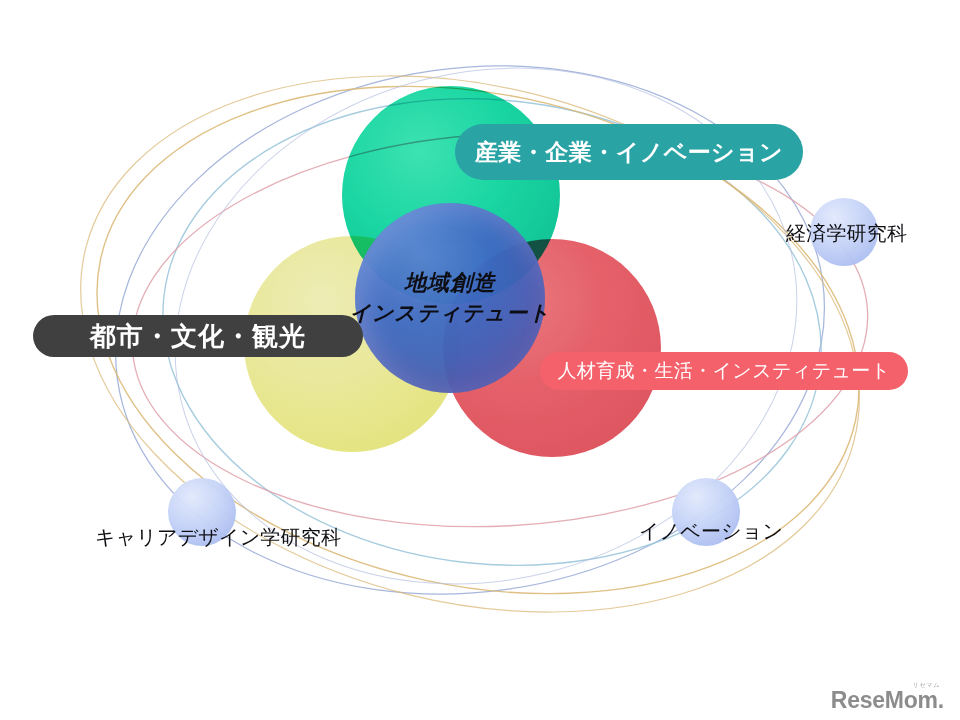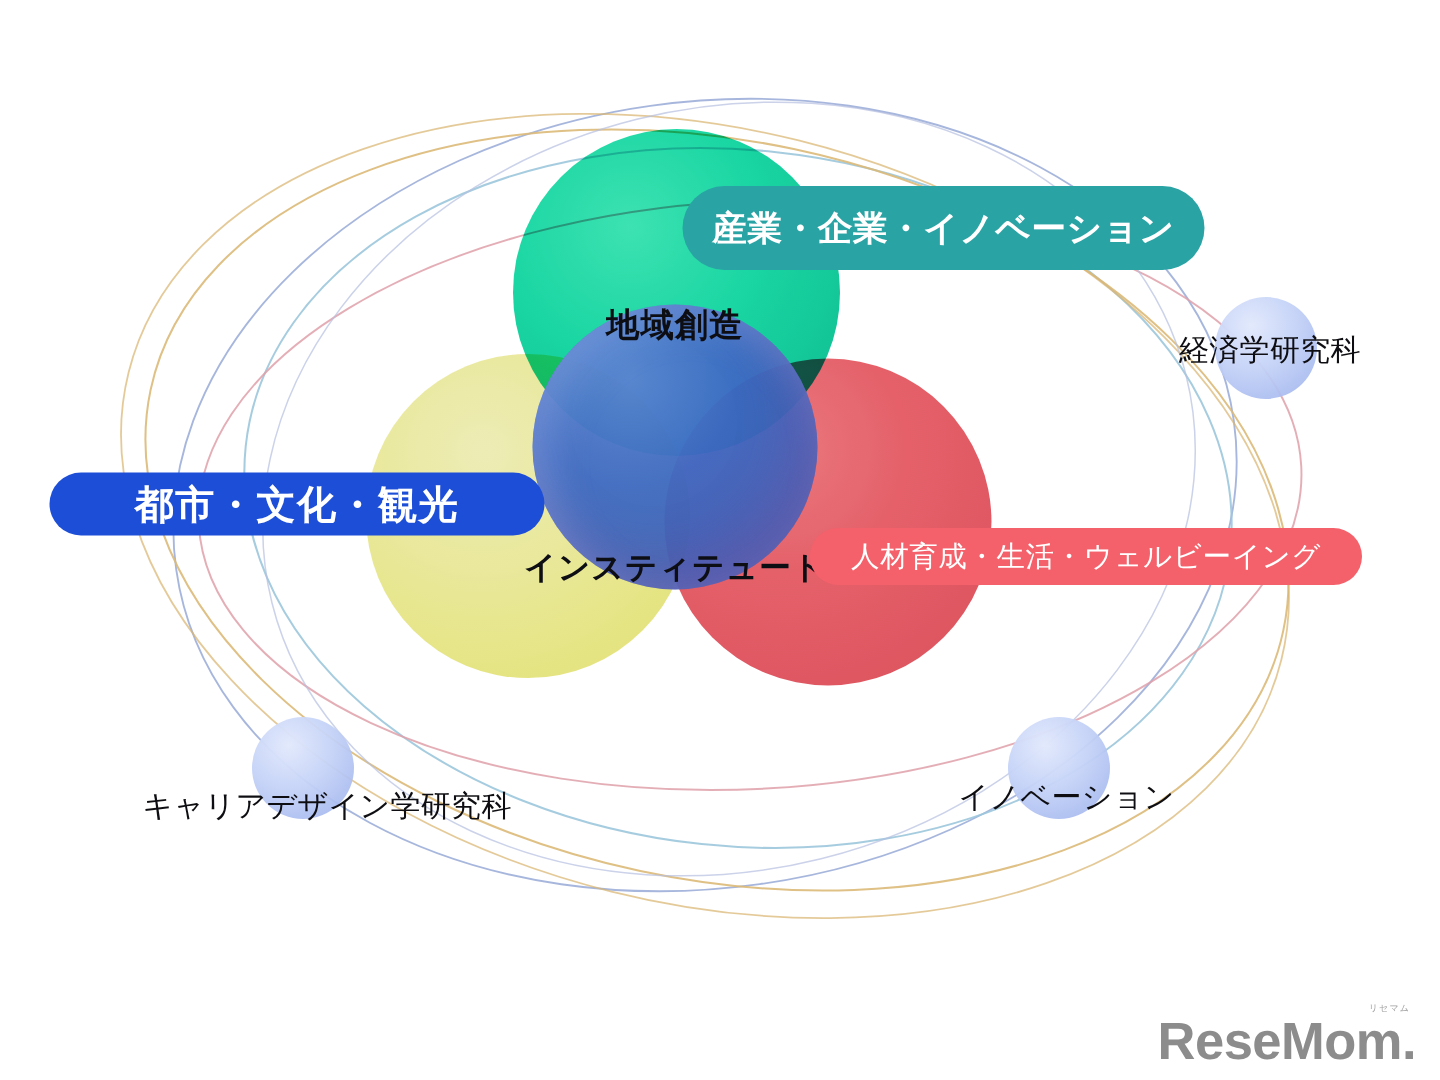--- a/index.html
+++ b/index.html
@@ -74,29 +74,30 @@
                 inset 10px 10px 26px rgba(190,210,255,.30);
   }
   #core-label {
     position: absolute;
     left: 355px; top: 203px;
     width: 190px; height: 190px;
     z-index: 5;
     display: flex;
     flex-direction: column;
     align-items: center;
-    justify-content: space-between;
+    justify-content: center;
     gap: 2px;
     color: #0d0d14;
     font-size: 22px;
     font-weight: bold;
     letter-spacing: .04em;
     line-height: 1.28;
     white-space: nowrap;
     pointer-events: none;
+    font-style: italic;
   }
   #core-label .ln2 { font-size: 21px; }
 
   
   .pill {
     position: absolute;
     z-index: 6;
     border-radius: 999px;
     display: flex;
     align-items: center;
@@ -108,21 +109,21 @@
     left: 455px; top: 124px;
     width: 348px; height: 56px;
     background: #2aa3a5;
     font-size: 23px;
     font-weight: bold;
     letter-spacing: .02em;
   }
   #pill-culture {
     left: 33px; top: 315px;
     width: 330px; height: 42px;
-    background: #1d4ed8;
+    background: #404040;
     font-size: 26px;
     font-weight: bold;
     letter-spacing: .04em;
   }
   #pill-people {
     left: 540px; top: 352px;
     width: 368px; height: 38px;
     background: #f4616b;
     font-size: 19px;
     font-weight: normal;
@@ -177,21 +178,21 @@
     user-select: none;
   }
   #watermark .ruby {
     font-size: 6px;
     letter-spacing: .12em;
     margin-right: 4px;
     margin-bottom: 1px;
     color: #a2a2a2;
   }
   #watermark .mark {
-    font-size: 35px;
+    font-size: 23px;
     font-weight: bold;
     letter-spacing: -.01em;
   }
 </style>
 </head>
 <body>
 
 <div id="stage">
 
   <svg id="orbit-layer" viewBox="0 0 960 720" xmlns="http://www.w3.org/2000/svg">
@@ -231,20 +232,20 @@
   <div id="circle-core"></div>
   <div id="core-label">
     <div class="ln1">地域創造</div>
     <div class="ln2">インスティテュート</div>
   </div>
 
   <div class="pill" id="pill-industry">産業・企業・イノベーション</div>
 
   <div class="pill" id="pill-culture">都市・文化・観光</div>
 
-  <div class="pill" id="pill-people">人材育成・生活・ウェルビーイング</div>
+  <div class="pill" id="pill-people">人材育成・生活・インスティテュート</div>
 
   <div id="watermark">
     <div class="ruby">リセマム</div>
     <div class="mark">ReseMom.</div>
   </div>
 
 </div>
 
 </body></html>

